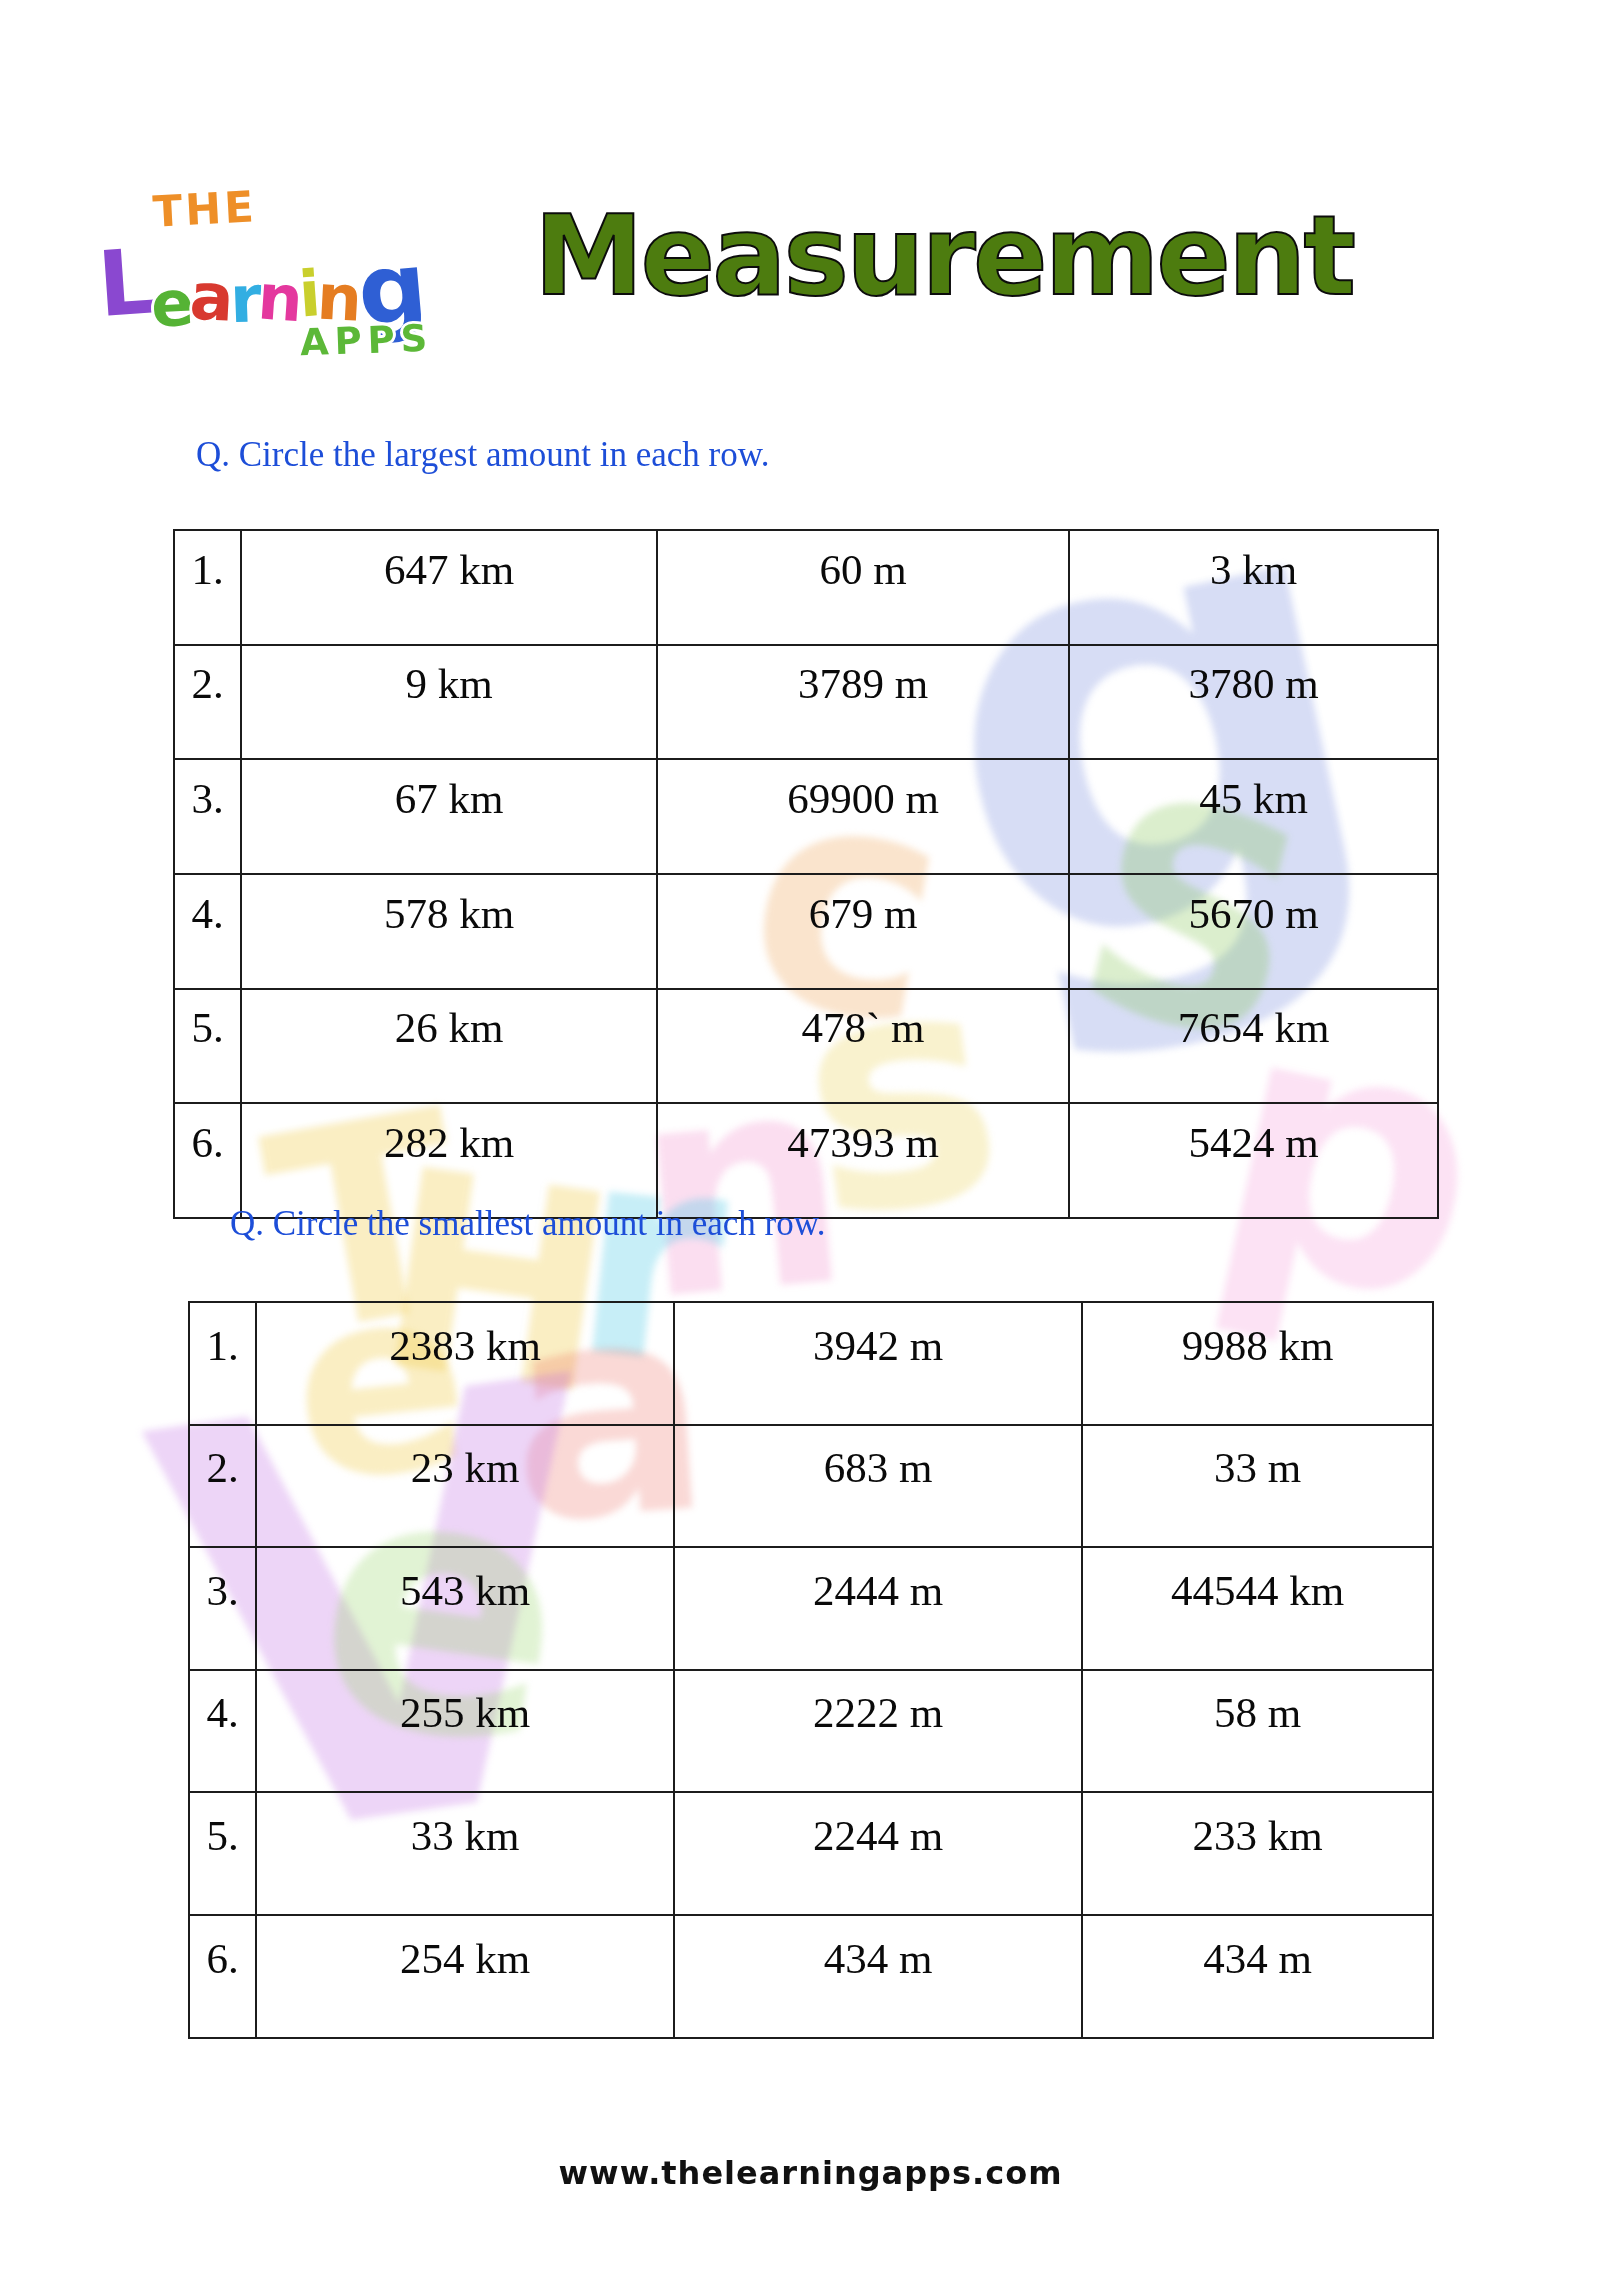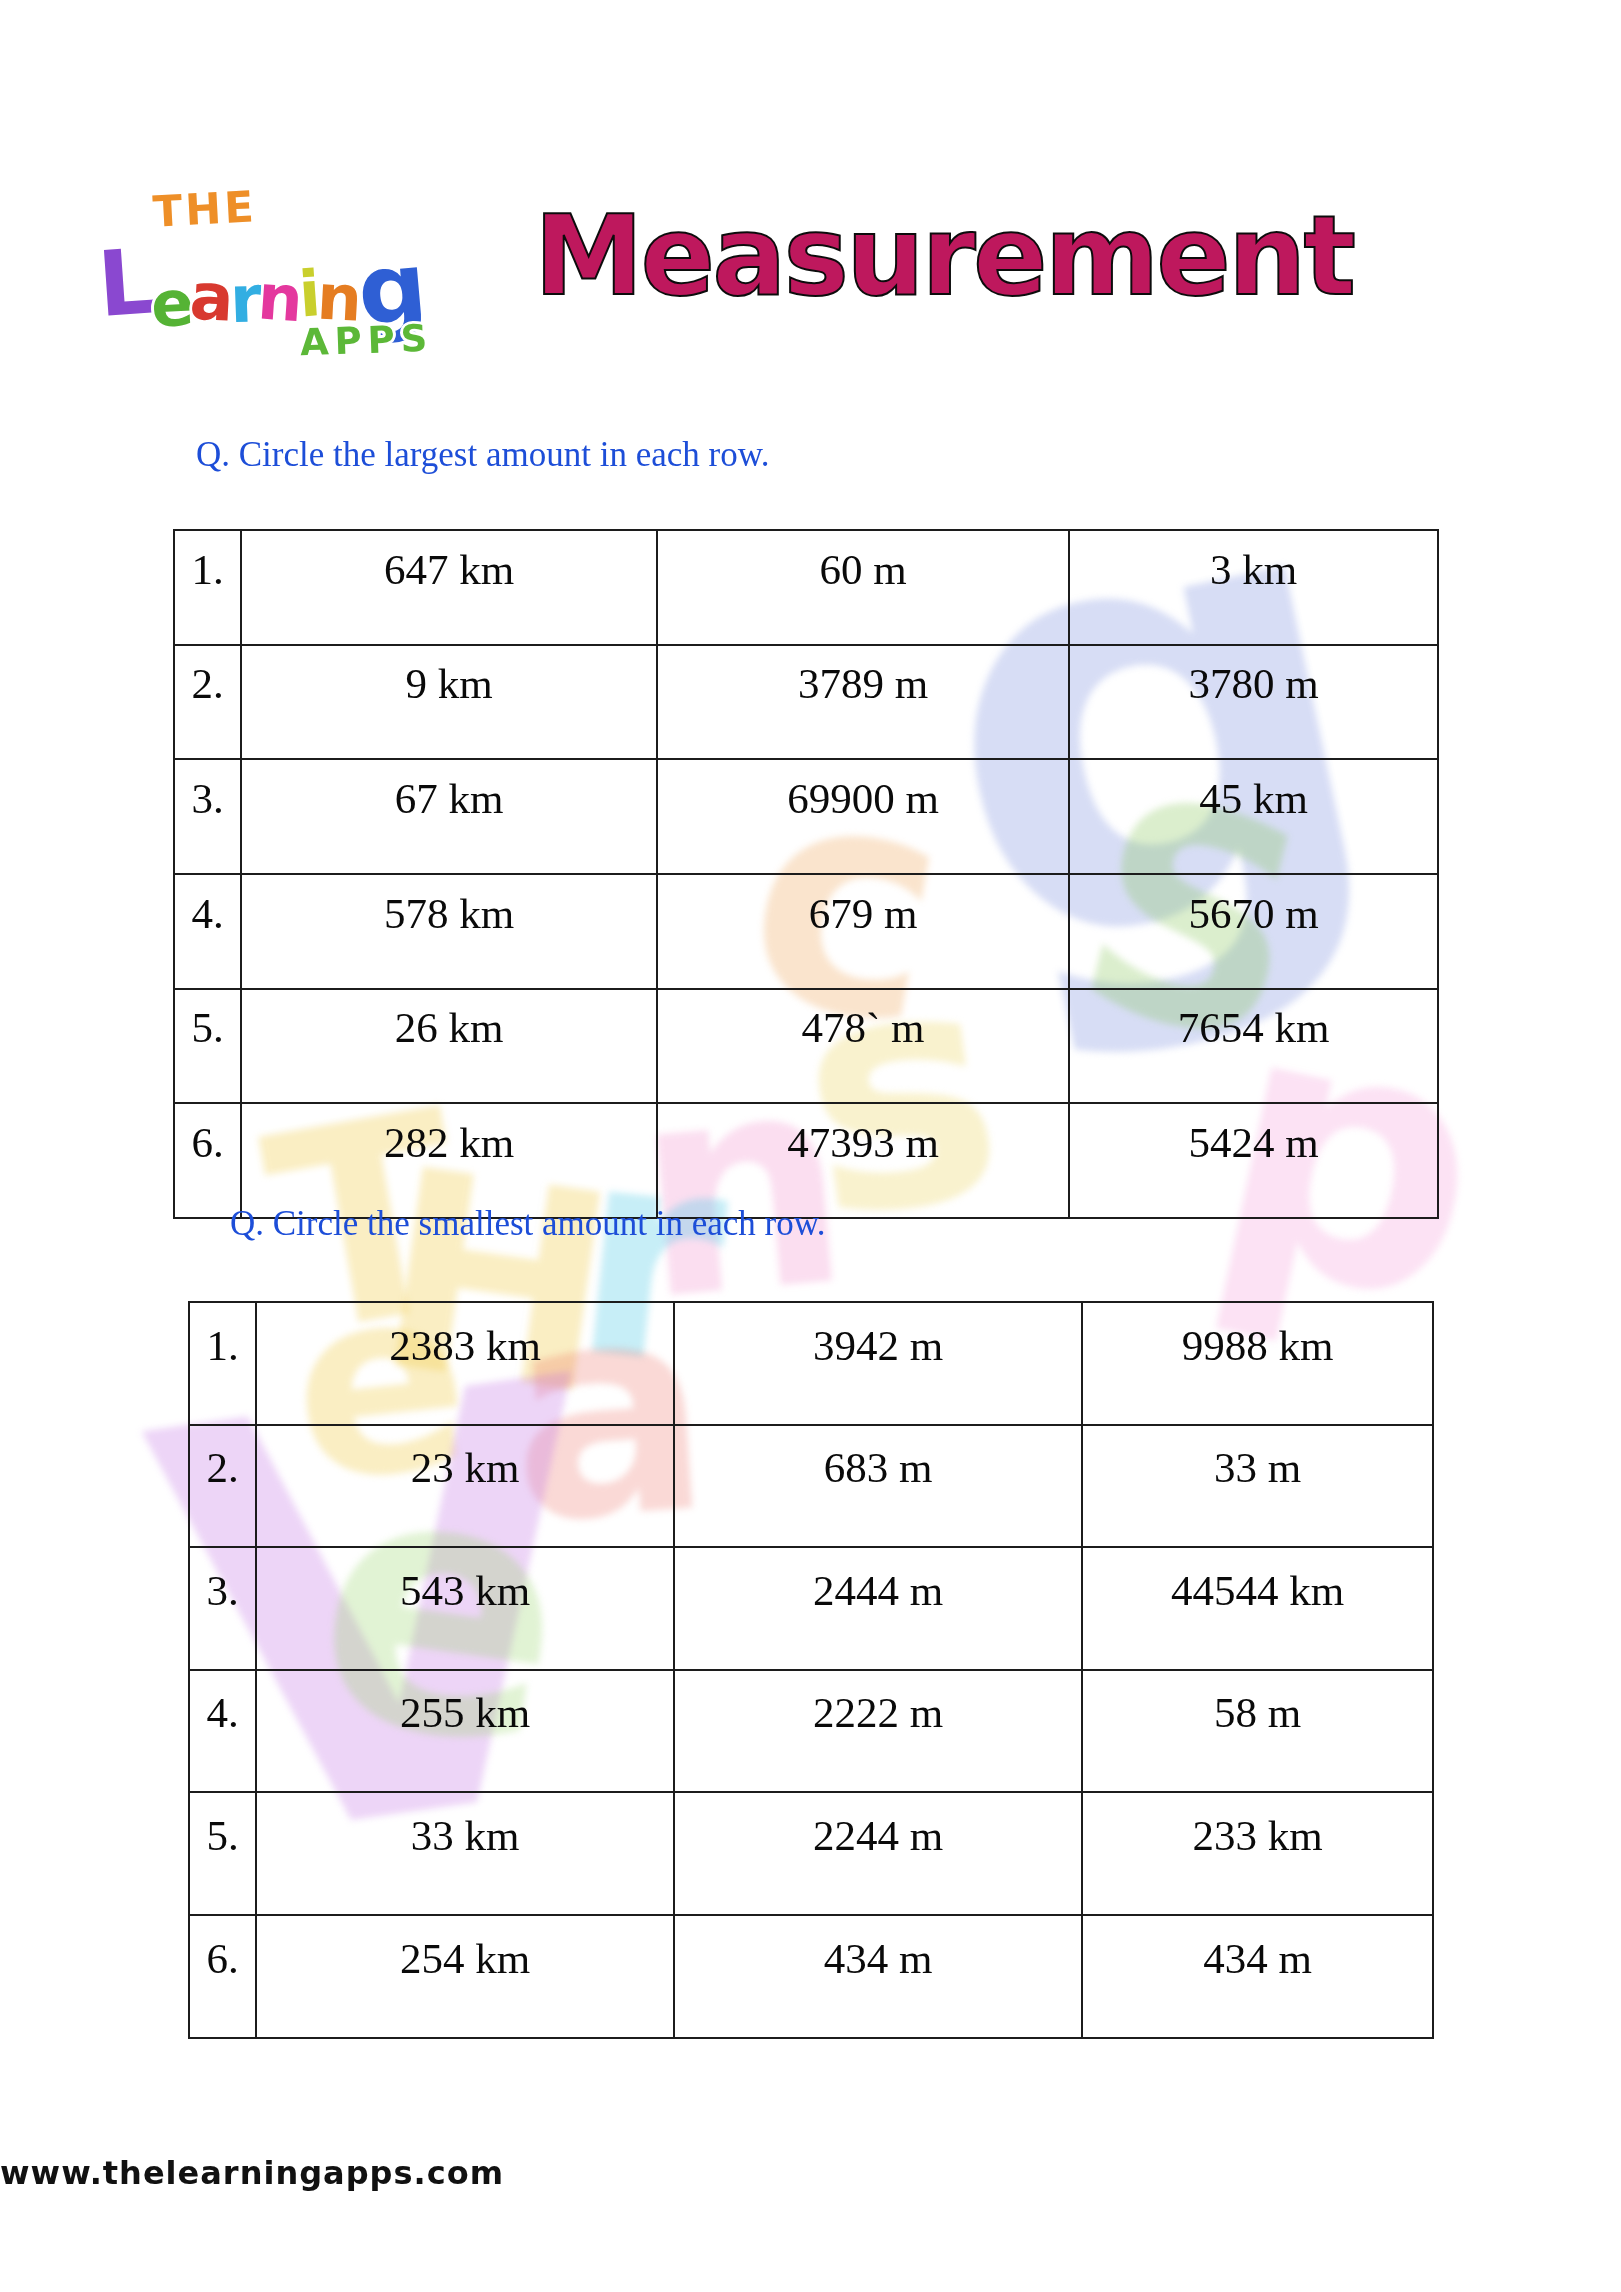--- a/index.html
+++ b/index.html
@@ -17,42 +17,42 @@
   .halo{text-shadow:-2.9px 0 0 #fff,2.9px 0 0 #fff,0 -2.9px 0 #fff,0 2.9px 0 #fff,
         -2px -2px 0 #fff,2px 2px 0 #fff,-2px 2px 0 #fff,2px -2px 0 #fff;}
   .logo-the{position:absolute;left:57px;top:0px;font-size:43px;color:#ee8f28;
             letter-spacing:2.9px;transform:rotate(-3deg);}
   .logo-word{position:absolute;left:2px;top:39px;white-space:nowrap;}
   .logo-word span{display:inline-block;font-size:65px;margin-right:-3.9px;}
   .logo-apps{position:absolute;left:204px;top:135px;font-size:37px;color:#5cb838;
              letter-spacing:5.9px;transform:rotate(-2deg);}
   .page-title{position:absolute;left:534px;top:192px;z-index:2;margin:0;
               font-family:"DejaVu Sans",sans-serif;font-weight:bold;font-size:110px;
-              letter-spacing:-2.9px;color:#be185d;-webkit-text-stroke:2px #0c0c0c;}
+              letter-spacing:-2.9px;color:#4d7c0f;-webkit-text-stroke:2px #0c0c0c;}
 
   
   .q-heading{position:absolute;left:196px;z-index:2;margin:0;font-weight:400;
              font-size:35px;color:#1d4ed8;font-family:Liberation Serif, serif;}
   #q1-heading{top:435px;}
   #q2-heading{top:1204px;margin-left:34px;}
 
   
   table.wks{position:absolute;z-index:1;border-collapse:collapse;table-layout:fixed;
             background:transparent;border:2.9px solid #1c1c1c;}
   table.wks td{border:2px solid #1c1c1c;vertical-align:top;text-align:center;
                font-size:43px;color:#0a0a0a;overflow:hidden;}
   #table1{left:173px;top:529px;}
   #table1 td{height:98px;padding-top:13.7px;}
   #table1 .cn{width:67px;} #table1 .c1{width:416px;} #table1 .c2{width:412px;} #table1 .c3{width:369px;}
   #table2{left:188px;top:1301px;}
   #table2 td{height:102px;padding-top:17.6px;}
   #table2 .cn{width:67px;} #table2 .c1{width:418px;} #table2 .c2{width:408px;} #table2 .c3{width:351px;}
 
   
-  .footer-url{position:absolute;left:0;top:2154px;width:100%;z-index:2;
+  .footer-url{position:absolute;left:0;top:2154px;width:100%;text-align:center;z-index:2;
               font-family:"DejaVu Sans",sans-serif;font-weight:bold;font-size:32px;
               letter-spacing:1px;color:#111;}
 </style>
 </head>
 <body>
 
 <div class="page">
 
   <div class="watermark">
       <span class="wm-letter" style="left: 941px; top: 421px; font-size: 588px; color: rgba(100, 125, 215, 0.26); transform: rotate(-12deg);">g</span>

